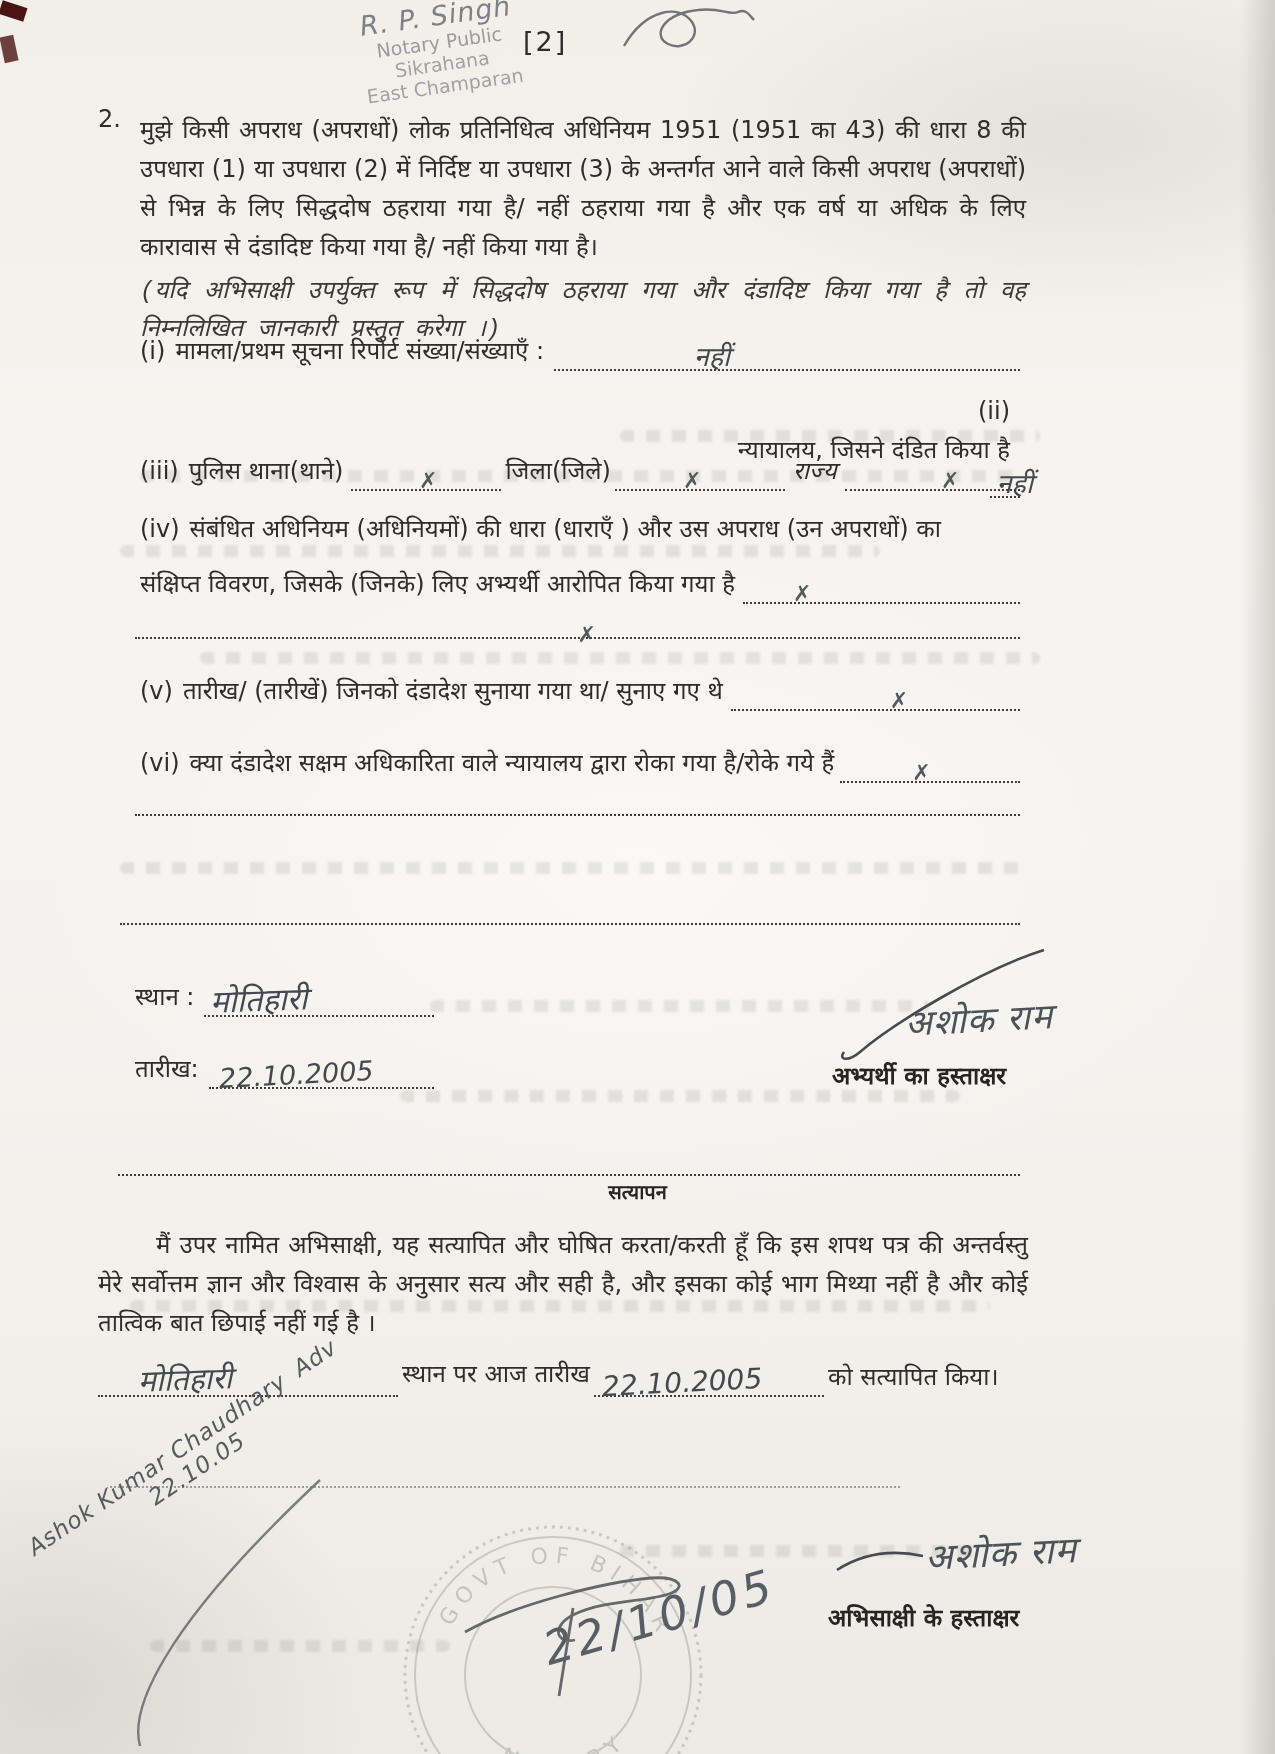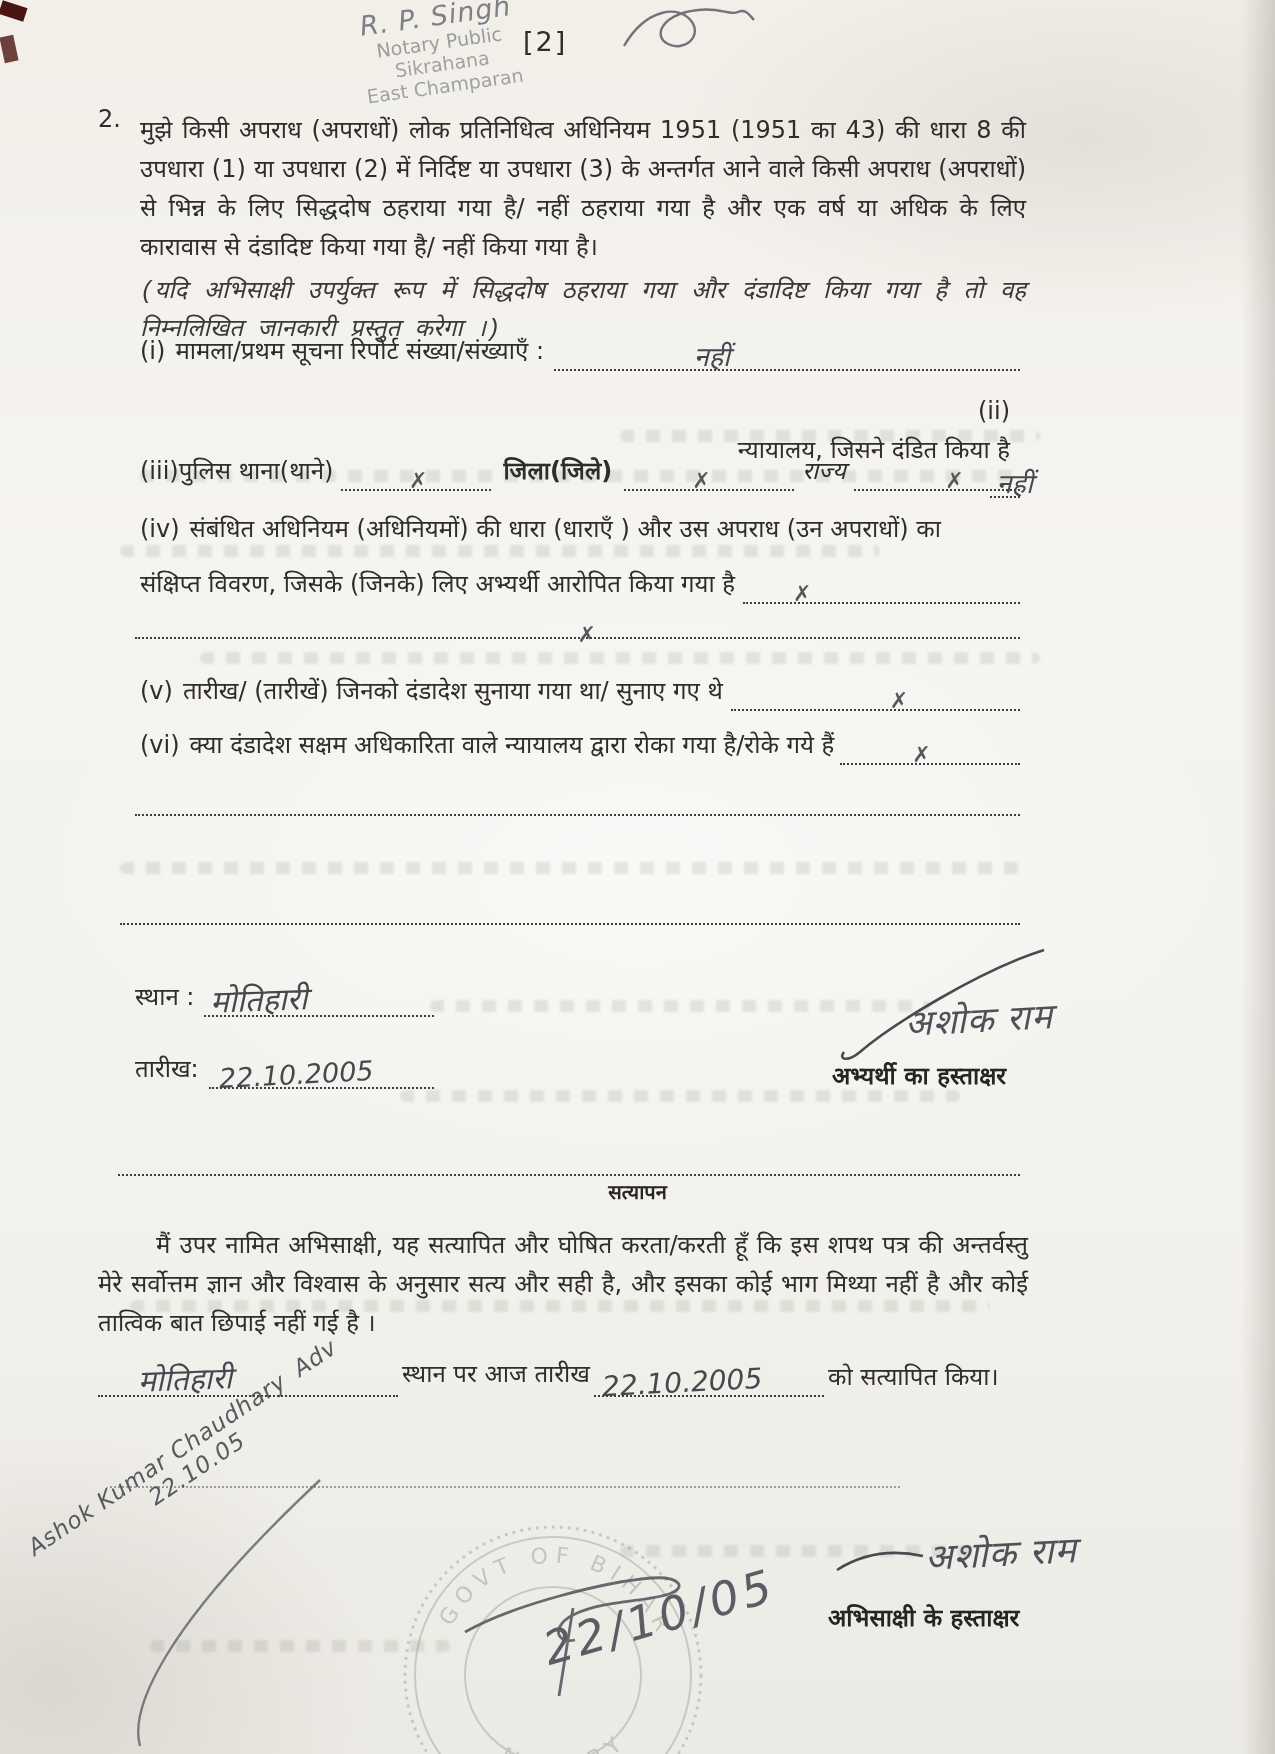--- a/index.html
+++ b/index.html
@@ -107,26 +107,26 @@
 
   <div class="abs row print" style="left:140px;top:392px;width:880px;flex-direction:column;">
     <span style="margin-right:10px;">(ii)</span>
     <span style="margin-right:10px;">न्यायालय, जिसने दंडित किया है</span>
     <span class="fill">
       <span class="hand-val" style="left:22%;font-size:27px;">नहीं</span>
     </span>
   </div>
 
   <div class="abs row print" style="left:140px;top:452px;width:880px;">
-    <span style="text-align:right;">(iii)</span>
+    <span style="margin-right:10px;text-align:right;">(iii)</span>
     <span style="margin-right:8px;">पुलिस थाना(थाने)</span>
     <span class="fill fixed" style="width:150px;">
       <span class="hand-val mark" style="left:45%;">✗</span>
     </span>
-    <span style="margin:0 12px;font-weight:bold;">जिला(जिले)</span>
+    <span style="margin:0 4px;">जिला(जिले)</span>
     <span class="fill fixed" style="width:170px;">
       <span class="hand-val mark" style="left:40%;">✗</span>
     </span>
     <span style="margin:0 8px;font-style:italic;">राज्य</span>
     <span class="fill">
       <span class="hand-val mark" style="left:55%;">✗</span>
     </span>
   </div>
 
   <div class="abs row print" style="left:140px;top:510px;width:880px;">
@@ -144,21 +144,21 @@
   </div>
 
   <div class="abs row print" style="left:140px;top:672px;width:880px;">
     <span style="margin-right:10px;">(v)</span>
     <span style="margin-right:8px;">तारीख/ (तारीखें) जिनको दंडादेश सुनाया गया था/ सुनाए गए  थे</span>
     <span class="fill">
       <span class="hand-val mark" style="left:55%;">✗</span>
     </span>
   </div>
 
-  <div class="abs row print" style="left:140px;top:726px;width:880px;">
+  <div class="abs row print" style="left:140px;top:744px;width:880px;">
     <span style="margin-right:10px;">(vi)</span>
     <span style="margin-right:6px;">क्या दंडादेश सक्षम अधिकारिता वाले न्यायालय द्वारा रोका गया है/रोके गये हैं</span>
     <span class="fill">
       <span class="hand-val mark" style="left:40%;">✗</span>
     </span>
   </div>
 
   <div class="abs dotline" style="left:135px;top:788px;width:885px;height:2px;"></div>
   <div class="abs dotline" style="left:120px;top:893px;width:900px;height:2px;"></div>
 

